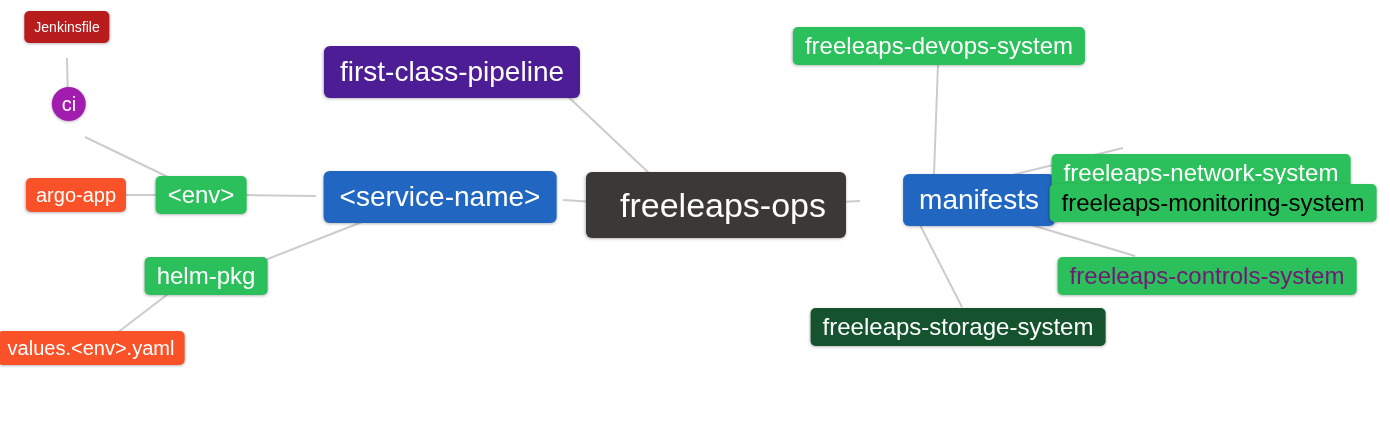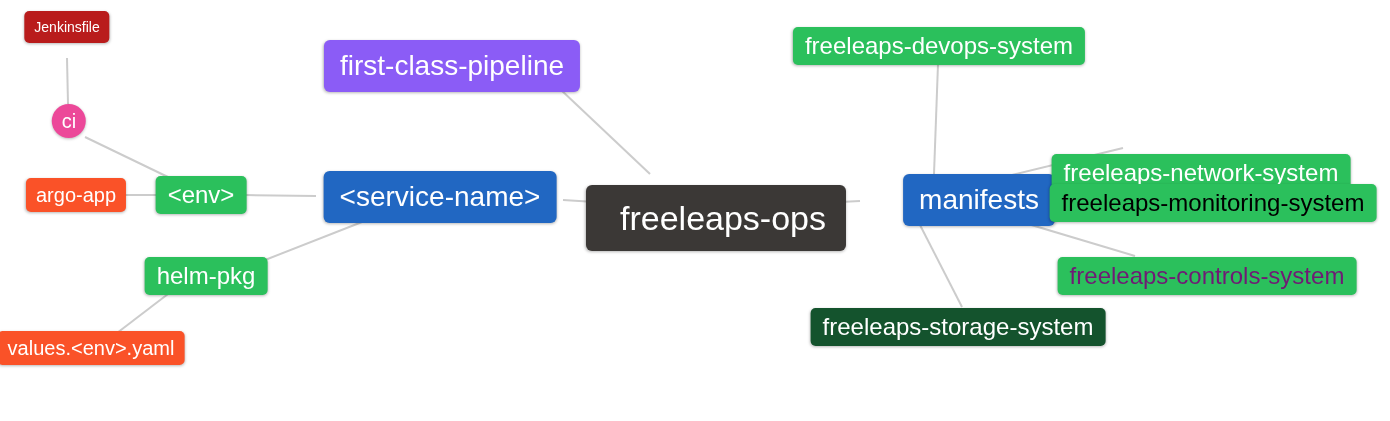--- a/index.html
+++ b/index.html
@@ -53,29 +53,29 @@
       <line x1="560" y1="89" x2="650" y2="174" stroke="#cccccc" stroke-width="2"></line>
       <line x1="563" y1="200" x2="595" y2="202" stroke="#cccccc" stroke-width="2"></line>
       <line x1="840" y1="202" x2="860" y2="201" stroke="#cccccc" stroke-width="2"></line>
       <line x1="934" y1="174" x2="938" y2="64" stroke="#cccccc" stroke-width="2"></line>
       <line x1="1008" y1="176" x2="1123" y2="148" stroke="#cccccc" stroke-width="2"></line>
       <line x1="1010" y1="202" x2="1050" y2="203" stroke="#cccccc" stroke-width="2"></line>
       <line x1="1008" y1="218" x2="1135" y2="256" stroke="#cccccc" stroke-width="2"></line>
       <line x1="920" y1="225" x2="962" y2="307" stroke="#cccccc" stroke-width="2"></line>
     </svg>
   <div id="nodes">
-      <div class="node lv-root" style="left: 716px; top: 218px; background: rgb(59, 56, 54); color: rgb(255, 255, 255); padding-left: 34px;">freeleaps-ops</div>
-      <div class="node lv-1" style="left: 452px; top: 66px; background: #8b5cf6; color: rgb(255, 255, 255);">first-class-pipeline</div>
+      <div class="node lv-root" style="left: 716px; top: 205px; background: rgb(59, 56, 54); color: rgb(255, 255, 255); padding-left: 34px;">freeleaps-ops</div>
+      <div class="node lv-1" style="left: 452px; top: 72px; background: #4c1d95; color: rgb(255, 255, 255);">first-class-pipeline</div>
       <div class="node lv-1" style="left: 440px; top: 197px; background: rgb(33, 103, 194); color: rgb(255, 255, 255);">&lt;service-name&gt;</div>
       <div class="node lv-1" style="left: 931px; top: 200px; background: rgb(33, 103, 194); color: rgb(255, 255, 255); margin-left: 48px;">manifests</div>
       <div class="node lv-2" style="left: 201px; top: 195px; background: rgb(43, 192, 92); color: rgb(255, 255, 255);">&lt;env&gt;</div>
       <div class="node lv-2" style="left: 206px; top: 276px; background: rgb(43, 192, 92); color: rgb(255, 255, 255);">helm-pkg</div>
       <div class="node lv-2" style="left: 939px; top: 46px; background: rgb(43, 192, 92); color: rgb(255, 255, 255);">freeleaps-devops-system</div>
       <div class="node lv-2" style="left: 1201px; top: 129px; background: rgb(43, 192, 92); color: rgb(255, 255, 255); margin-top: 44px;">freeleaps-network-system</div>
       <div class="node lv-2" style="left: 1213px; top: 203px; background: rgb(43, 192, 92); color: #000000;">freeleaps-monitoring-system</div>
       <div class="node lv-2" style="left: 1207px; top: 276px; background: rgb(43, 192, 92); color: #701a75;">freeleaps-controls-system</div>
       <div class="node lv-2" style="left: 958px; top: 327px; background: #14532d; color: rgb(255, 255, 255);">freeleaps-storage-system</div>
-      <div class="node lv-3" style="left: 69px; top: 121px; background: #ec4899; color: rgb(255, 255, 255); border-radius: 17px;">ci</div>
+      <div class="node lv-3" style="left: 69px; top: 104px; background: #a21caf; color: rgb(255, 255, 255); border-radius: 17px;">ci</div>
       <div class="node lv-3" style="left: 76px; top: 195px; background: rgb(250, 82, 40); color: rgb(255, 255, 255);">argo-app</div>
       <div class="node lv-3" style="left: 91px; top: 348px; background: rgb(250, 82, 40); color: rgb(255, 255, 255);">values.&lt;env&gt;.yaml</div>
       <div class="node lv-4" style="left: 67px; top: 27px; background: #b91c1c; color: rgb(255, 255, 255);">Jenkinsfile</div>
     </div>
 </div>
 
 </body></html>

